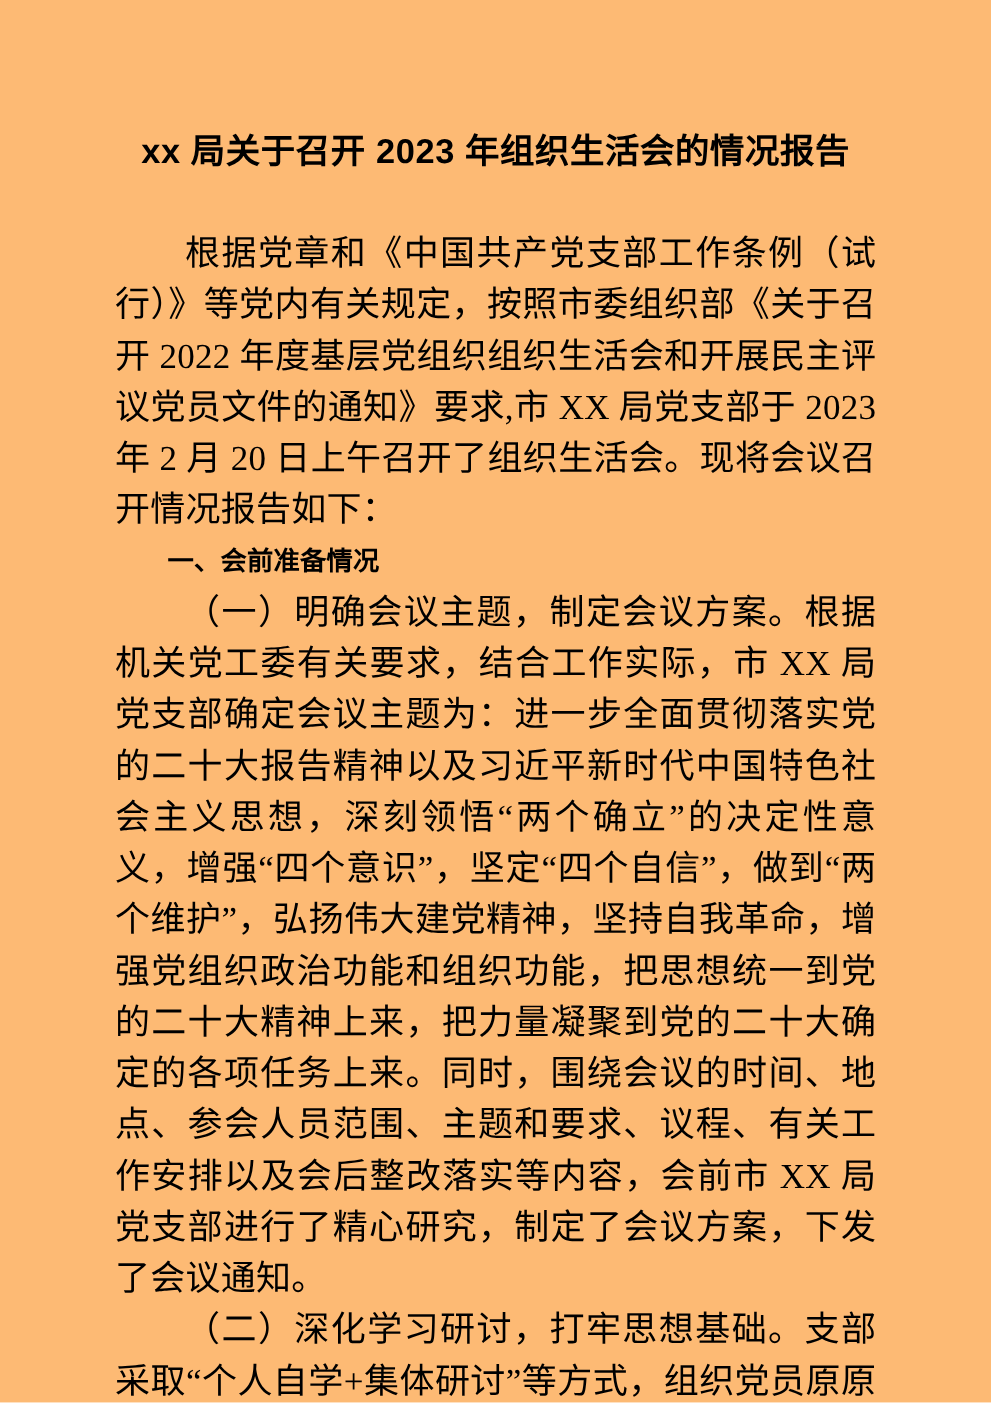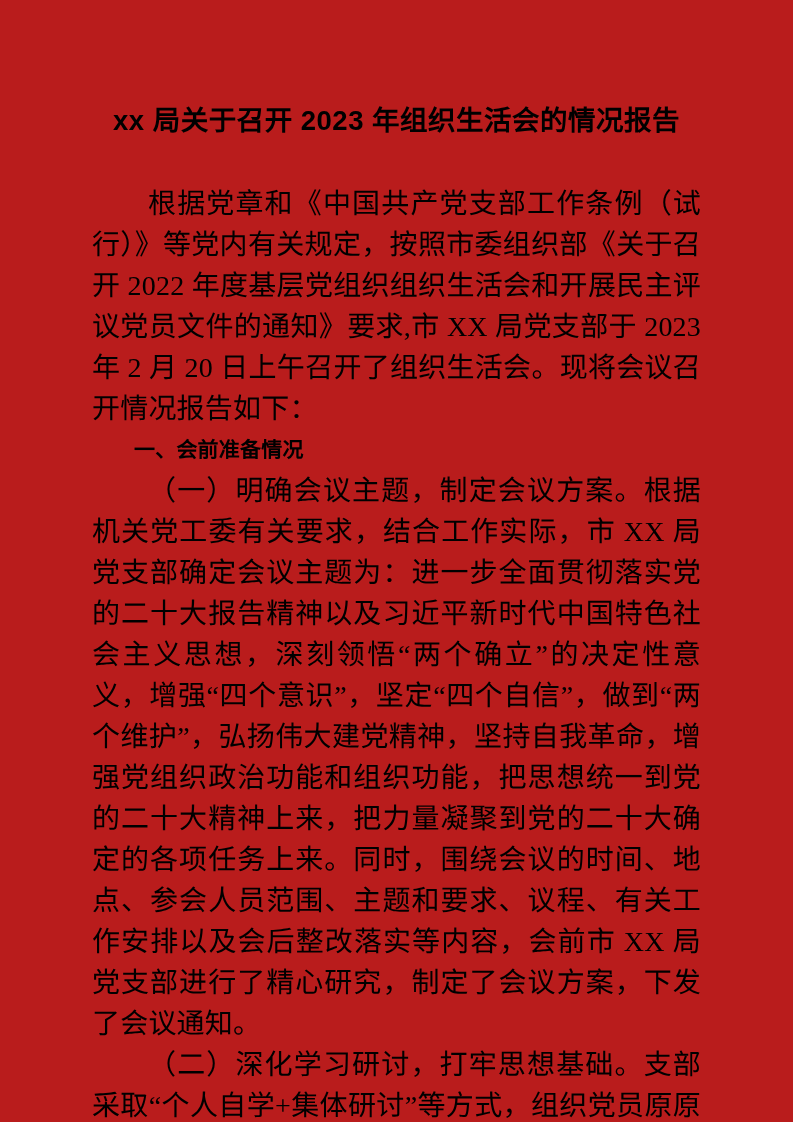--- a/index.html
+++ b/index.html
@@ -13,21 +13,21 @@
     font-family: "Liberation Serif", "DejaVu Serif", serif;
     color: #000000;
     overflow: hidden;
   }
   .page {
     position: relative;
     width: 793px;
     height: 1122px;
     box-sizing: border-box;
     padding: 84px 92px 60px 92px;
-    background: #b91c1c;
+    background: #fdba74;
   }
   .doc-title {
     font-family: "Liberation Sans", "DejaVu Sans", sans-serif;
     font-weight: bold;
     font-size: 27.5px;
     line-height: 45px;
     text-align: center;
     letter-spacing: 0.5px;
     margin: 14px 8px 0 8px;
   }
@@ -39,21 +39,21 @@
     line-height: 41px;
     text-align: justify;
     text-justify: inter-ideograph;
     margin: 0;
     letter-spacing: 0.2px;
   }
   p.indent {
     text-indent: 2em;
   }
   p.heading {
-    font-family: Liberation Sans, sans-serif;
+    font-family: Liberation Serif, serif;
     font-weight: bold;
     font-size: 21px;
     line-height: 41px;
     margin: 0;
     text-indent: 2em;
     letter-spacing: 0.2px;
   }
 </style>
 </head>
 <body>

